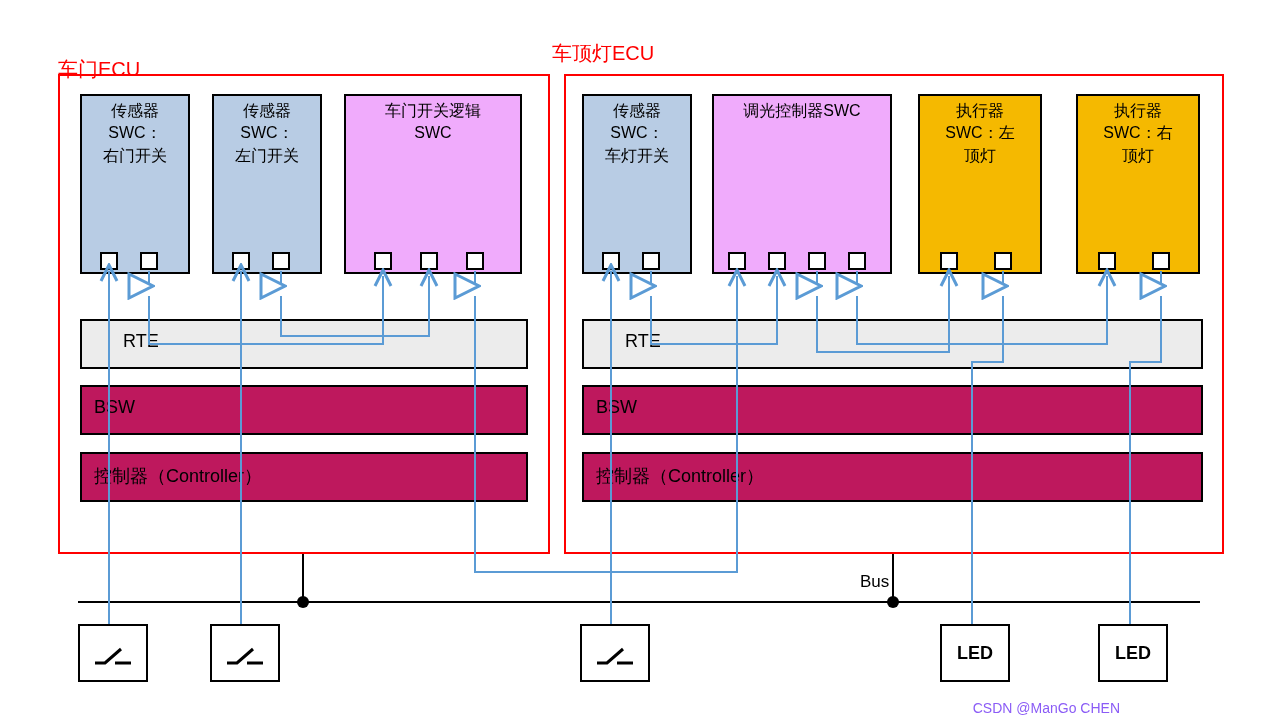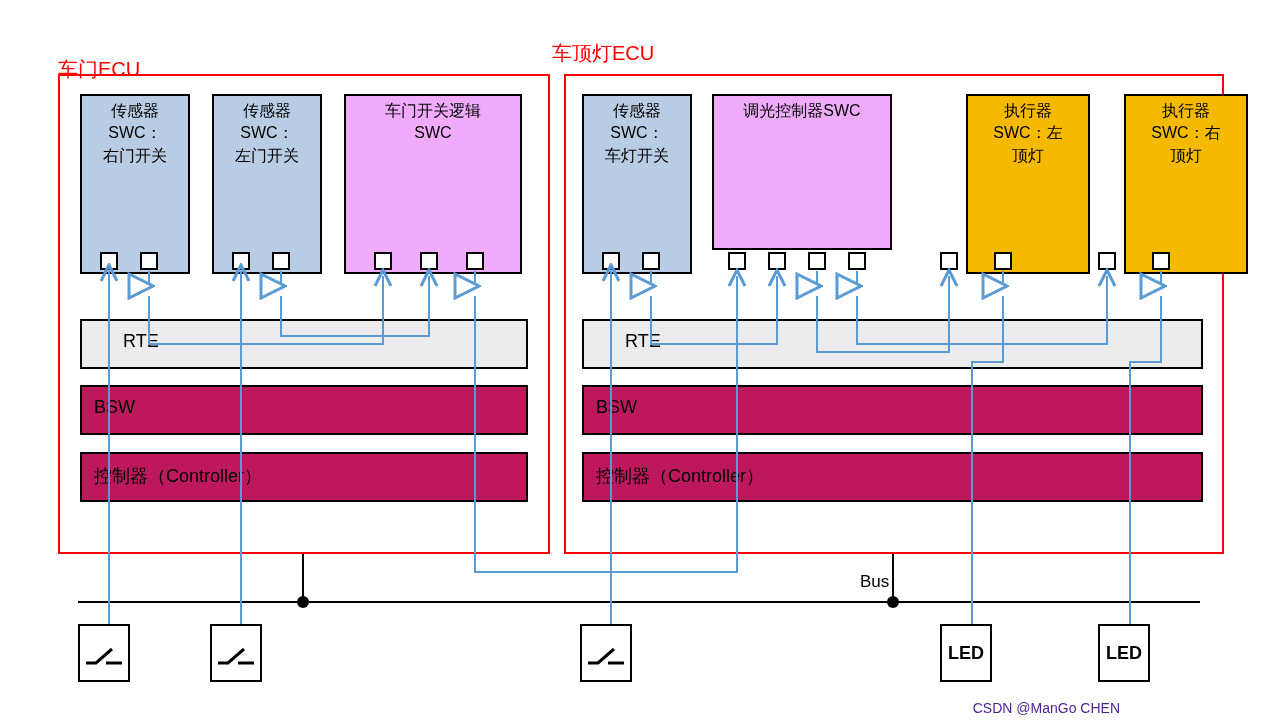--- a/index.html
+++ b/index.html
@@ -2,27 +2,27 @@
 <html><head>
 <meta charset="utf-8">
 <style>
   * { box-sizing: border-box; margin: 0; padding: 0; }
   body { font-family: "Microsoft YaHei", Arial, sans-serif; background: #fff; width: 1280px; height: 720px; position: relative; }
   .ecu-label { position: absolute; color: #ff0000; font-size: 20px; }
   .ecu-frame { position: absolute; border: 2px solid #ff0000; }
   .swc-box { position: absolute; border: 2px solid #000; text-align: center; padding-top: 4px; font-size: 16px; line-height: 1.4; }
   .swc-blue { background: #b8cce4; }
   .swc-gray { background: #f0abfc; text-align: center; }
-  .swc-orange { background: #f5b900; margin-left: 48px; }
+  .swc-orange { background: #f5b900; }
   .port { position: absolute; width: 18px; height: 18px; background: #fff; border: 2px solid #000; }
   .layer { position: absolute; border: 2px solid #000; background: #be185d; font-size: 18px; padding: 10px 12px; }
   .rte { background: #ececec; padding-left: 41px; }
-  .device { position: absolute; border: 2px solid #000; background: #fff; width: 52px; height: 58px; display: flex; align-items: center; justify-content: center; font-size: 18px; font-weight: bold; }
+  .device { position: absolute; border: 2px solid #000; background: #fff; width: 70px; height: 58px; display: flex; align-items: center; justify-content: center; font-size: 18px; font-weight: bold; }
   .bus-label { position: absolute; font-size: 17px; }
-  .watermark { position: absolute; bottom: 4px; right: 160px; color: #4c1d95; font-size: 14px; }
+  .watermark { position: absolute; bottom: 4px; right: 160px; color: #8b5cf6; font-size: 14px; }
   svg.overlay { position: absolute; left: 0; top: 0; width: 1280px; height: 720px; pointer-events: none; }
 </style>
 </head>
 <body>
 
 <div class="ecu-label" style="left:58px; top:56px;">车门ECU</div>
 <div class="ecu-frame" style="left:58px; top:74px; width:492px; height:480px;"></div>
 
 <div class="swc-box swc-blue" style="left:80px; top:94px; width:110px; height:180px; white-space:pre-line;">传感器
 SWC：
@@ -48,21 +48,21 @@
 
 <div class="ecu-label" style="left:552px; top:40px;">车顶灯ECU</div>
 <div class="ecu-frame" style="left:564px; top:74px; width:660px; height:480px;"></div>
 
 <div class="swc-box swc-blue" style="left:582px; top:94px; width:110px; height:180px; white-space:pre-line;">传感器
 SWC：
 车灯开关</div>
 <div class="port" style="left:602px; top:252px;"></div>
 <div class="port" style="left:642px; top:252px;"></div>
 
-<div class="swc-box swc-gray" style="left:712px; top:94px; width:180px; height:156px; white-space:pre-line;">调光控制器SWC</div>
+<div class="swc-box swc-gray" style="left:712px; top:94px; width:180px; height:180px; white-space:pre-line;">调光控制器SWC</div>
 <div class="port" style="left:728px; top:252px;"></div>
 <div class="port" style="left:768px; top:252px;"></div>
 <div class="port" style="left:808px; top:252px;"></div>
 <div class="port" style="left:848px; top:252px;"></div>
 
 <div class="swc-box swc-orange" style="left:918px; top:94px; width:124px; height:180px; white-space:pre-line;">执行器
 SWC：左
 顶灯</div>
 <div class="port" style="left:940px; top:252px;"></div>
 <div class="port" style="left:994px; top:252px;"></div>

